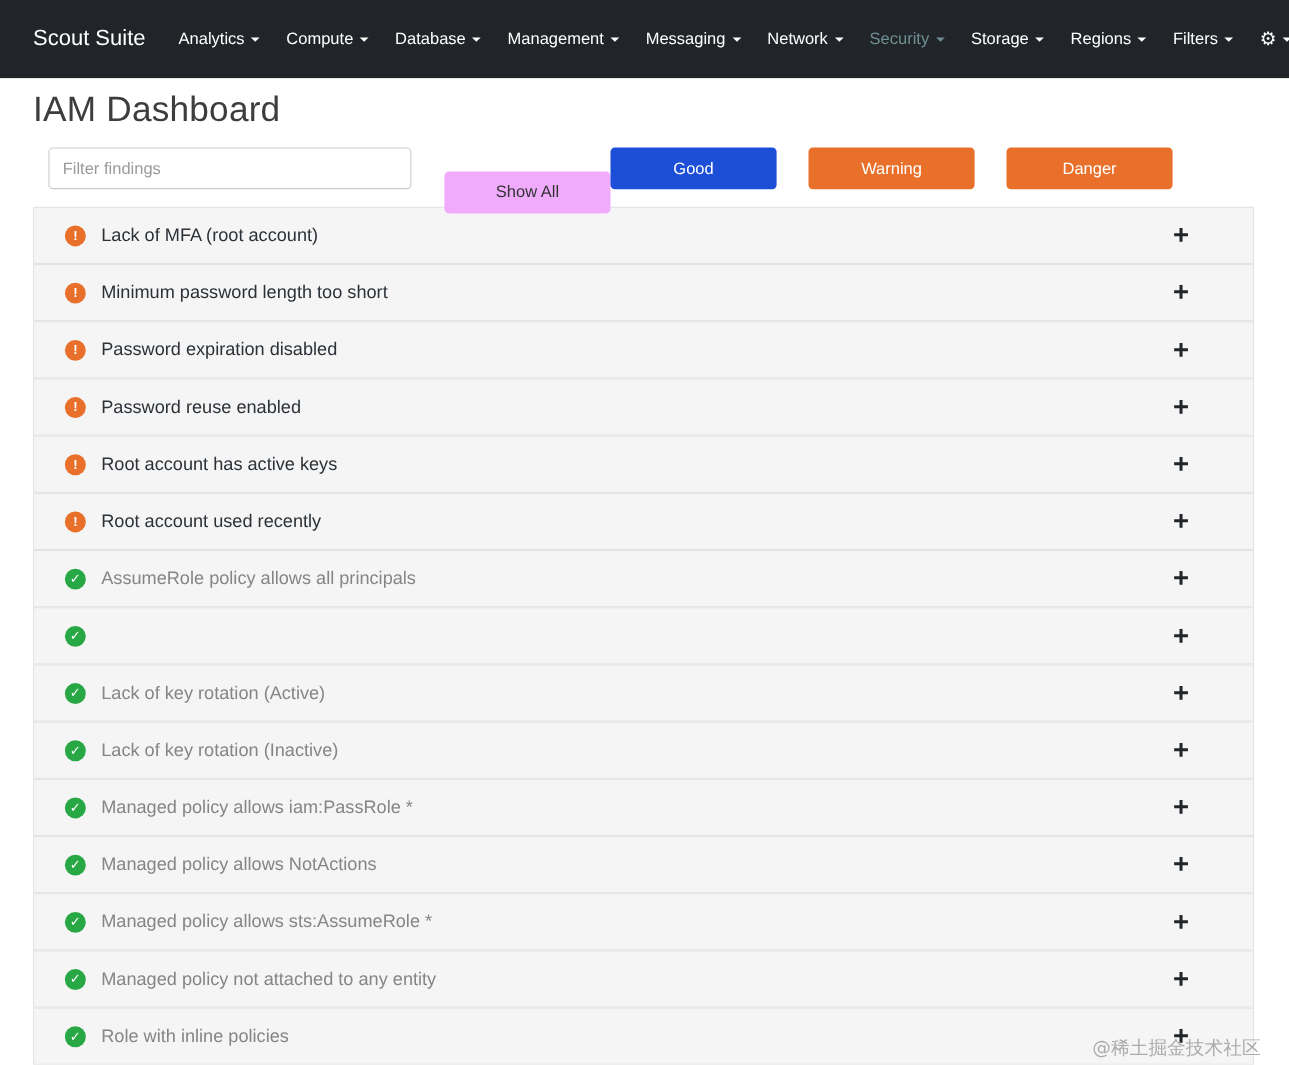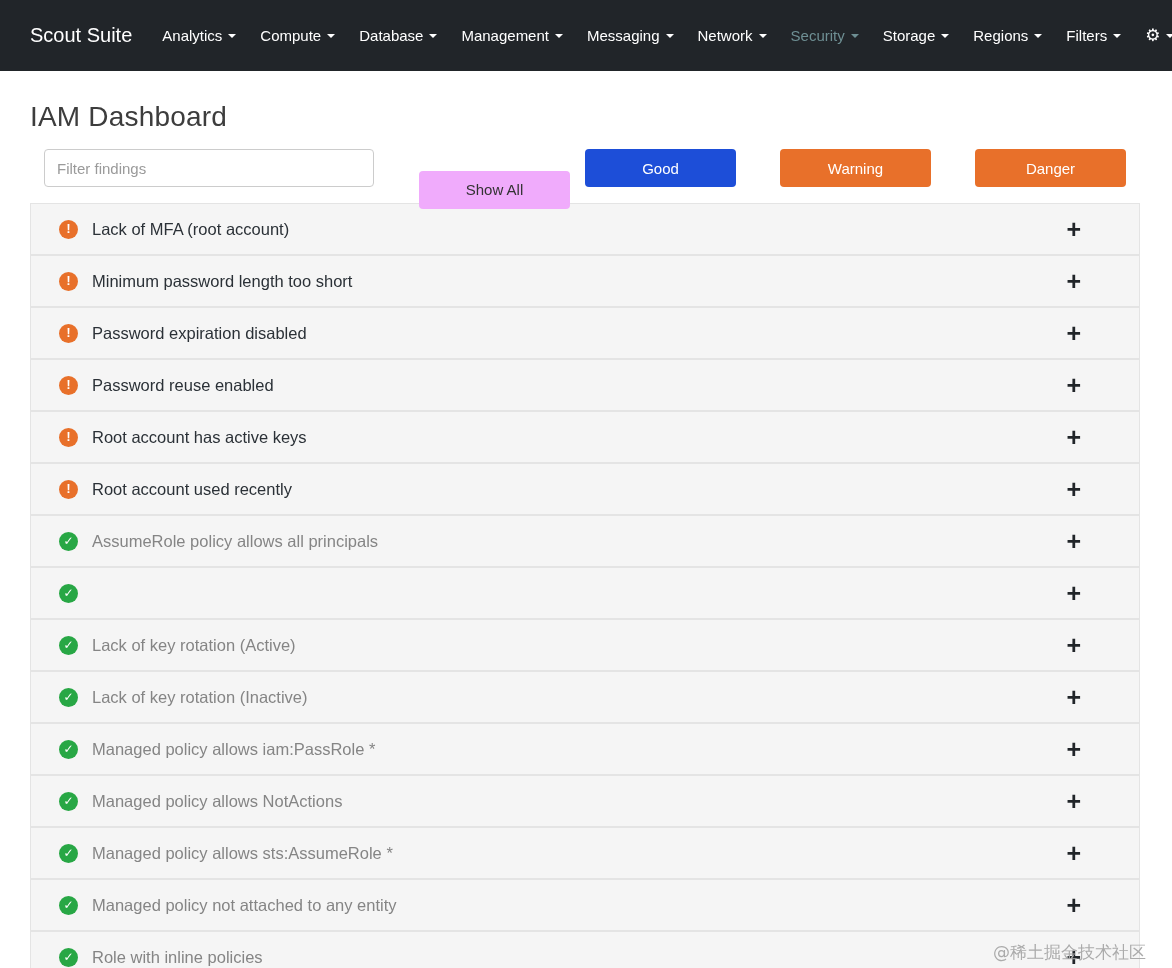--- a/index.html
+++ b/index.html
@@ -23,25 +23,25 @@
   }
   .nav-link.muted-active { color: #6e8f93; justify-content: center; }
   .caret {
     display: inline-block; width: 0; height: 0;
     border-left: 4px solid transparent; border-right: 4px solid transparent;
     border-top: 4px solid currentColor; margin-left: 6px;
   }
   .gear { font-size: 17px; line-height: 1; }
   
   .page-title {
-    font-size: 28px; font-weight: 500; color: #3d3d3d;
-    margin: 30px 0 16px 30px; letter-spacing: 0.2px;
-  }
-  
-  .filter-row { display: flex; align-items: center; margin: 0 0 16px 44px; height: 38px; gap: 15px; }
+    font-size: 32px; font-weight: 500; color: #3d3d3d;
+    margin: 10px 0 16px 30px; letter-spacing: 0.2px;
+  }
+  
+  .filter-row { display: flex; align-items: center; margin: 0 0 16px 44px; height: 38px; }
   .filter-input {
     width: 330px; height: 38px; border: 1px solid #ccc; border-radius: 4px;
     padding: 0 12px; font-size: 15px; color: #333; outline: none;
     font-family: inherit;
   }
   .filter-input::placeholder { color: #9a9a9a; }
   .btn {
     height: 38px; width: 151px; border: none; border-radius: 4px;
     font-size: 15px; cursor: pointer; font-family: inherit;
   }

